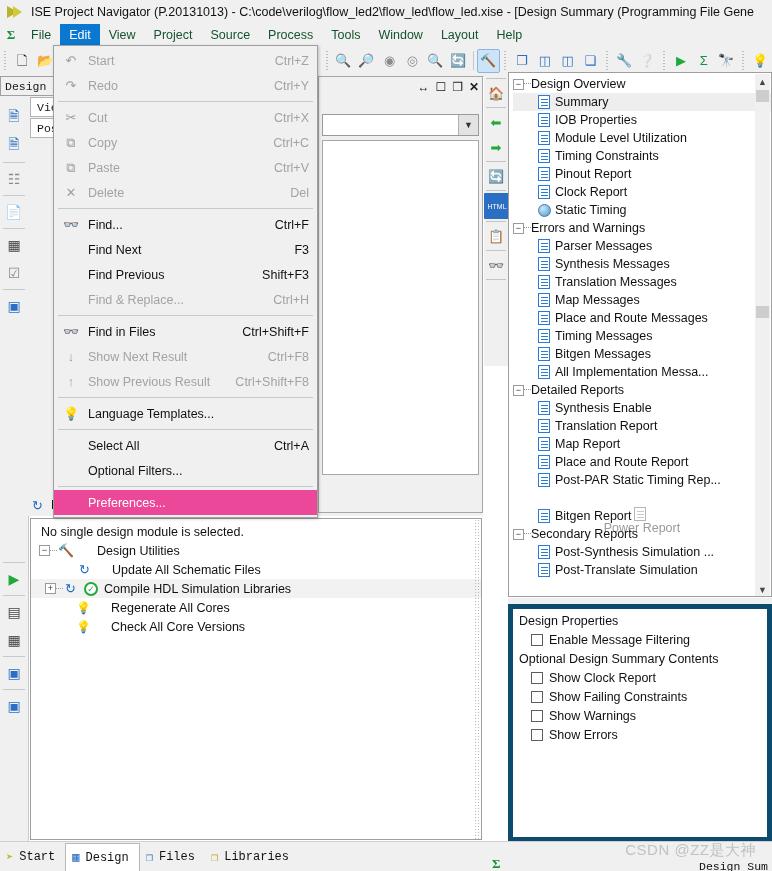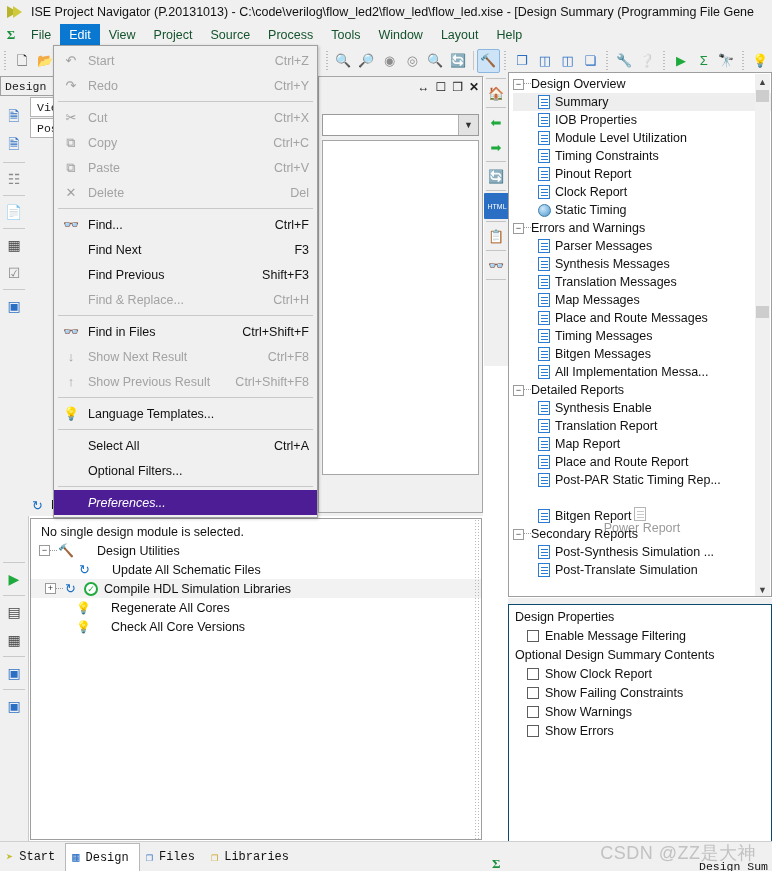--- a/index.html
+++ b/index.html
@@ -171,21 +171,21 @@
     background:radial-gradient(circle at 35% 32%, #cfe8fa 0%, #7fb8e0 60%, #4a90c4 100%);
     border:1px solid #3e7ca8;box-sizing:border-box;}
 
   
   .propsplit{position:absolute;left:508px;top:598px;width:264px;height:6px;
     background:#f0f0f0;display:flex;align-items:center;justify-content:center;}
   .propsplit i{display:block;width:110px;height:2px;
     background-image:radial-gradient(#999 0.5px,transparent 0.6px);background-size:4px 2px;}
   .ppanel{
     position:absolute;left:508px;top:604px;width:264px;height:238px;
-    background:#fff;border:1px solid #0c4a6e;box-sizing:border-box;padding:2px 0 0 2px;
+    background:#fff;border:5px solid #0c4a6e;box-sizing:border-box;padding:2px 0 0 2px;
   }
   .prow{display:flex;align-items:center;height:19px;font-size:12.5px;color:#111;}
   .cbx{width:12px;height:12px;border:1px solid #5d5d5d;background:#fff;box-sizing:border-box;
     flex:0 0 auto;margin-right:6px;}
 
   
   .procline{
     position:absolute;left:30px;top:497px;width:455px;height:16px;
     display:flex;align-items:center;font-size:12px;color:#111;
   }
@@ -212,39 +212,39 @@
   .bottombar{
     position:absolute;left:0;top:841px;width:772px;height:30px;background:#f0f0f0;
     border-top:1px solid #cfcfcf;display:flex;align-items:center;
   }
   .btab{display:flex;align-items:center;height:28px;padding:0 10px 0 6px;
     font-family:"Liberation Mono", monospace;font-size:12px;color:#111;}
   .btab.active{background:#fff;border:1px solid #b8b8b8;border-bottom:none;box-sizing:border-box;}
   .btab .bi{margin-right:6px;display:flex;align-items:center;font-size:12px;}
   .watermark{
     position:absolute;right:16px;top:841px;
-    font-size:18px;color:#c2c2c2;letter-spacing:.5px;white-space:nowrap;
+    font-size:15px;color:#c2c2c2;letter-spacing:.5px;white-space:nowrap;
   }
   .bstatus{
     position:absolute;right:4px;top:860px;font-family:"Liberation Mono", monospace;
     font-size:11.5px;color:#111;white-space:nowrap;
   }
   .bstat-logo{position:absolute;left:492px;top:856px;color:#1a8f3c;font-weight:bold;font-size:13px;
     font-family:"Liberation Serif", serif;}
 
   
   .dropdown{
     position:absolute;left:53px;top:45px;width:265px;
     background:#f0f0f0;border:1px solid #a0a0a0;box-sizing:border-box;
     padding:2px 0;z-index:50;
     box-shadow:1px 1px 3px rgba(0,0,0,.22);
   }
   .mi{display:flex;align-items:center;height:25px;padding:0 8px 0 0;font-size:12.5px;color:#111;}
   .mi.dis{color:#a3a3a3;}
-  .mi.hl{background:#4c1d95;color:#fff;font-style:italic;}
+  .mi.hl{background:#ec4899;color:#fff;}
   .mi .micon{width:34px;flex:0 0 auto;display:flex;align-items:center;justify-content:center;font-size:13px;}
   .mi .mlabel{flex:1 1 auto;}
   .mi .mkey{flex:0 0 auto;text-align:center;}
   .msep{height:1px;background:#c8c8c8;margin:3px 4px;}
   .ic-grey{color:#a0a0a0;}
 </style>
 </head>
 <body>
 
 <div id="root">

